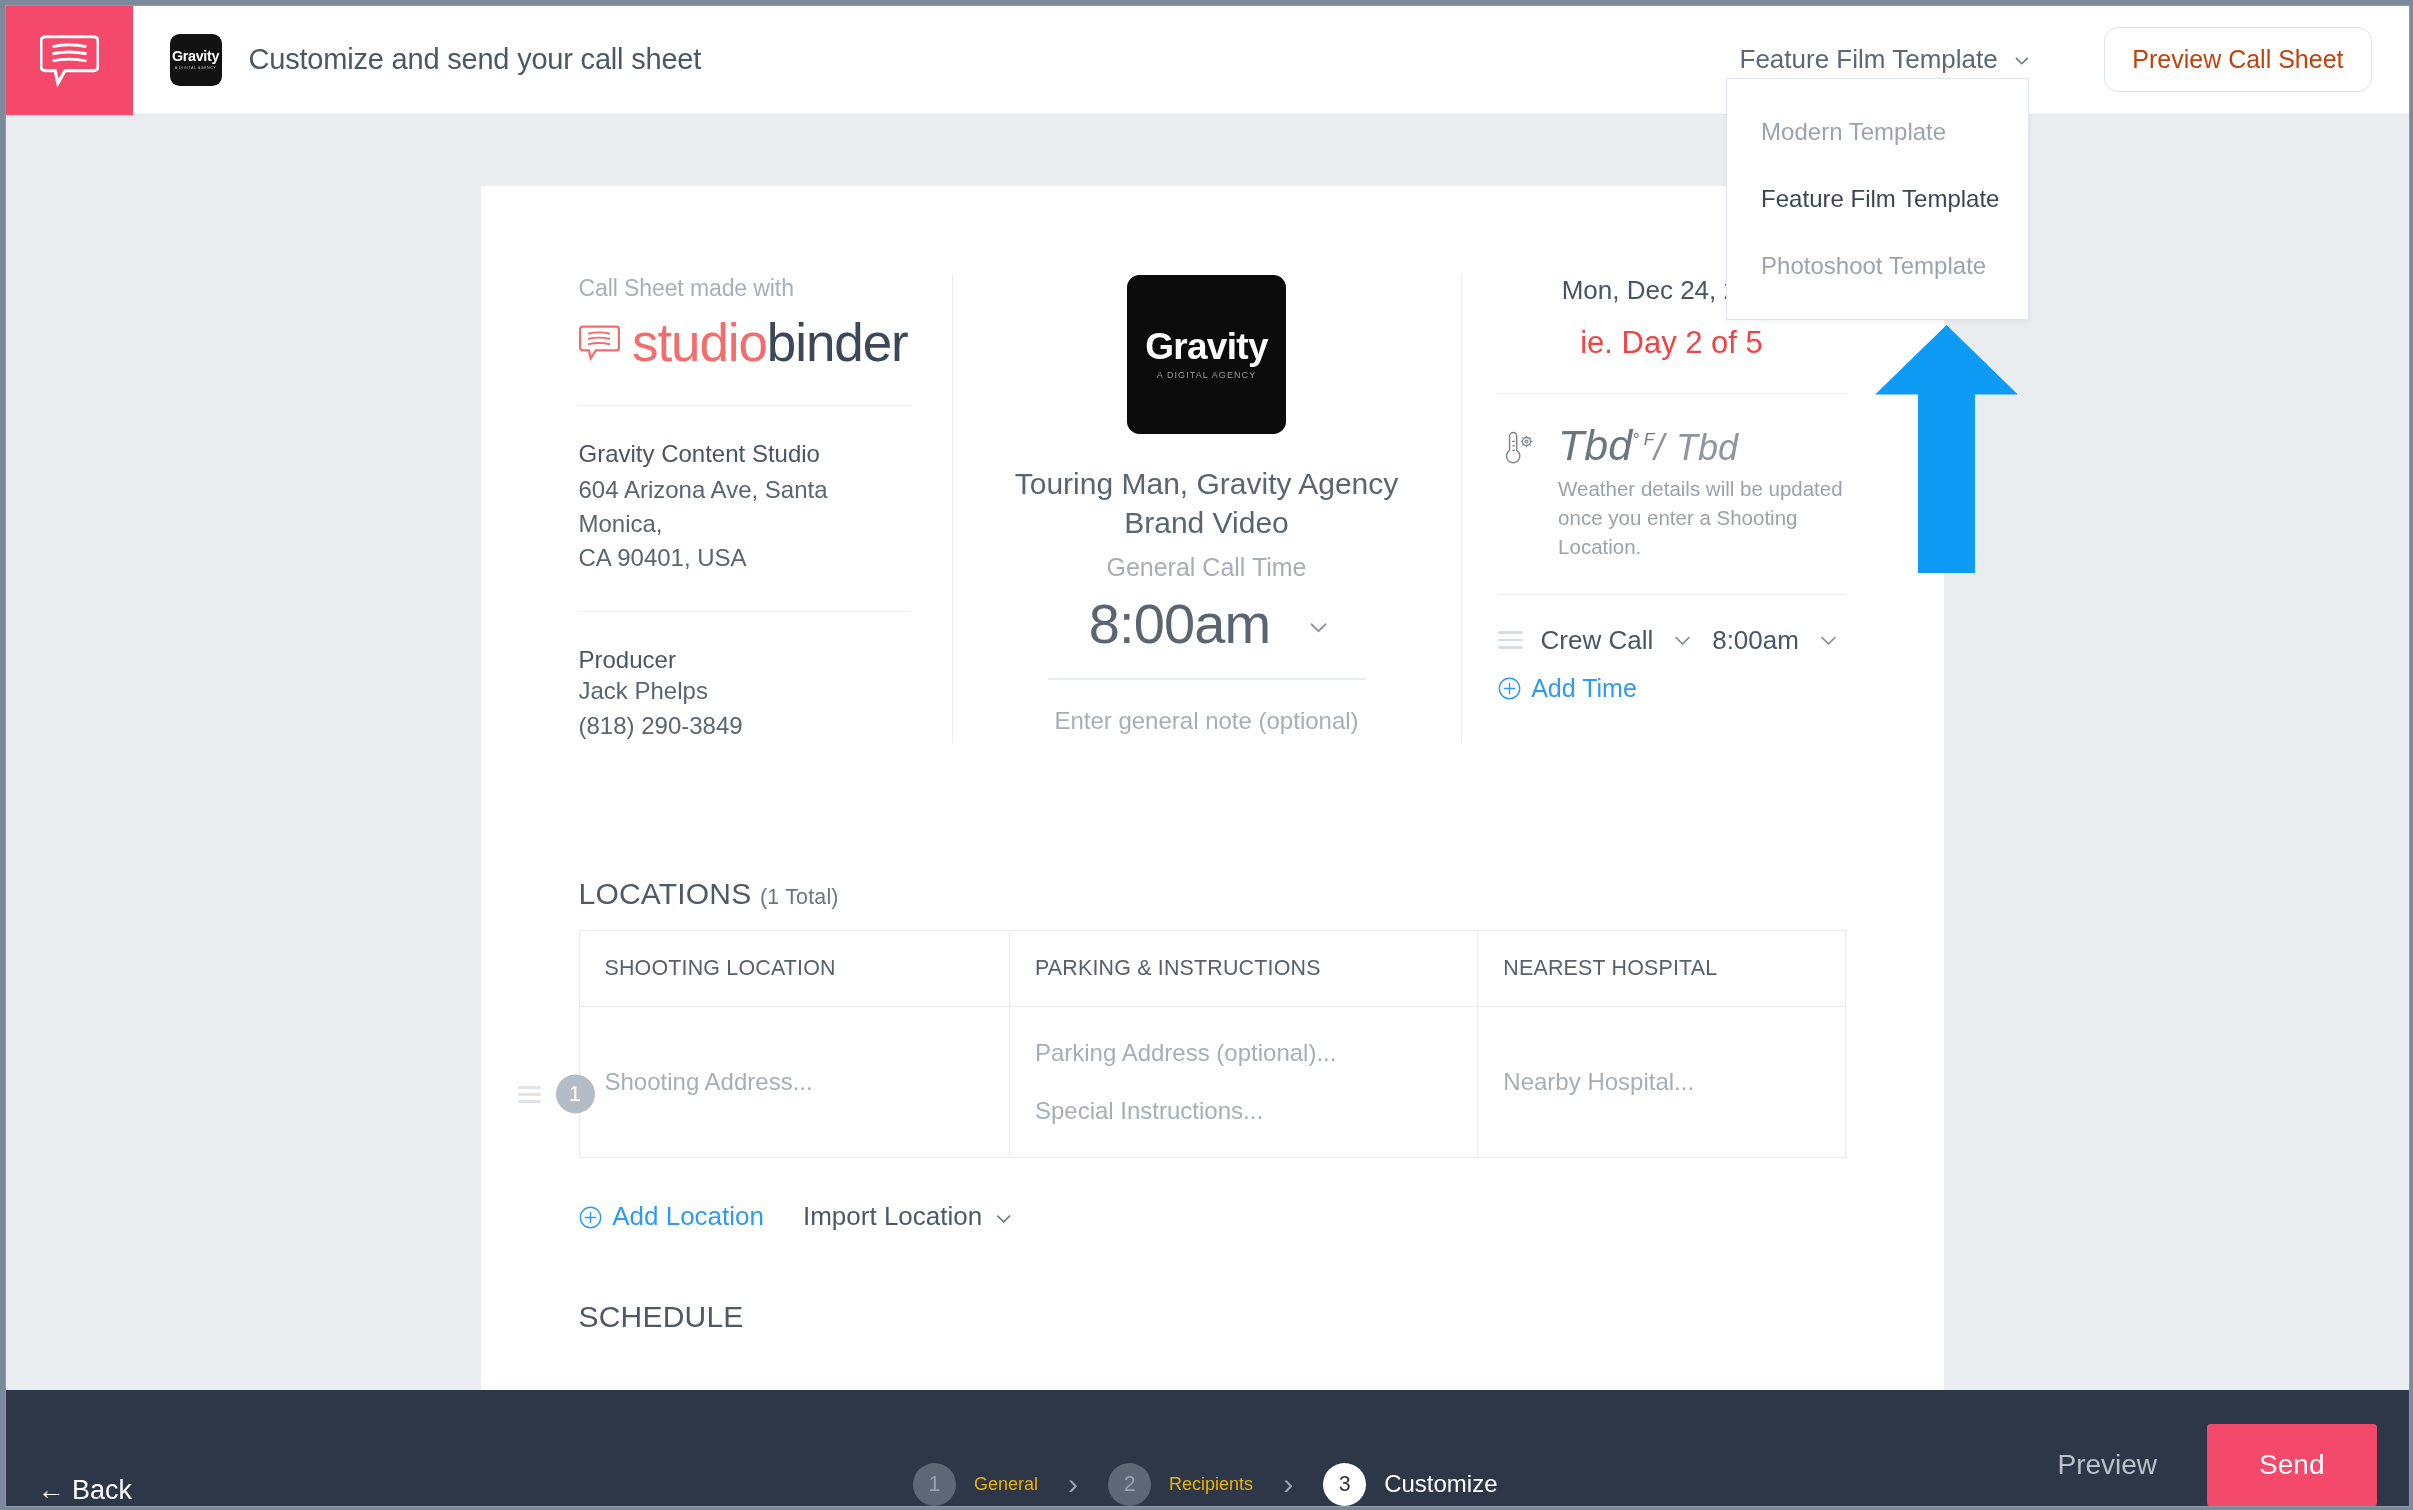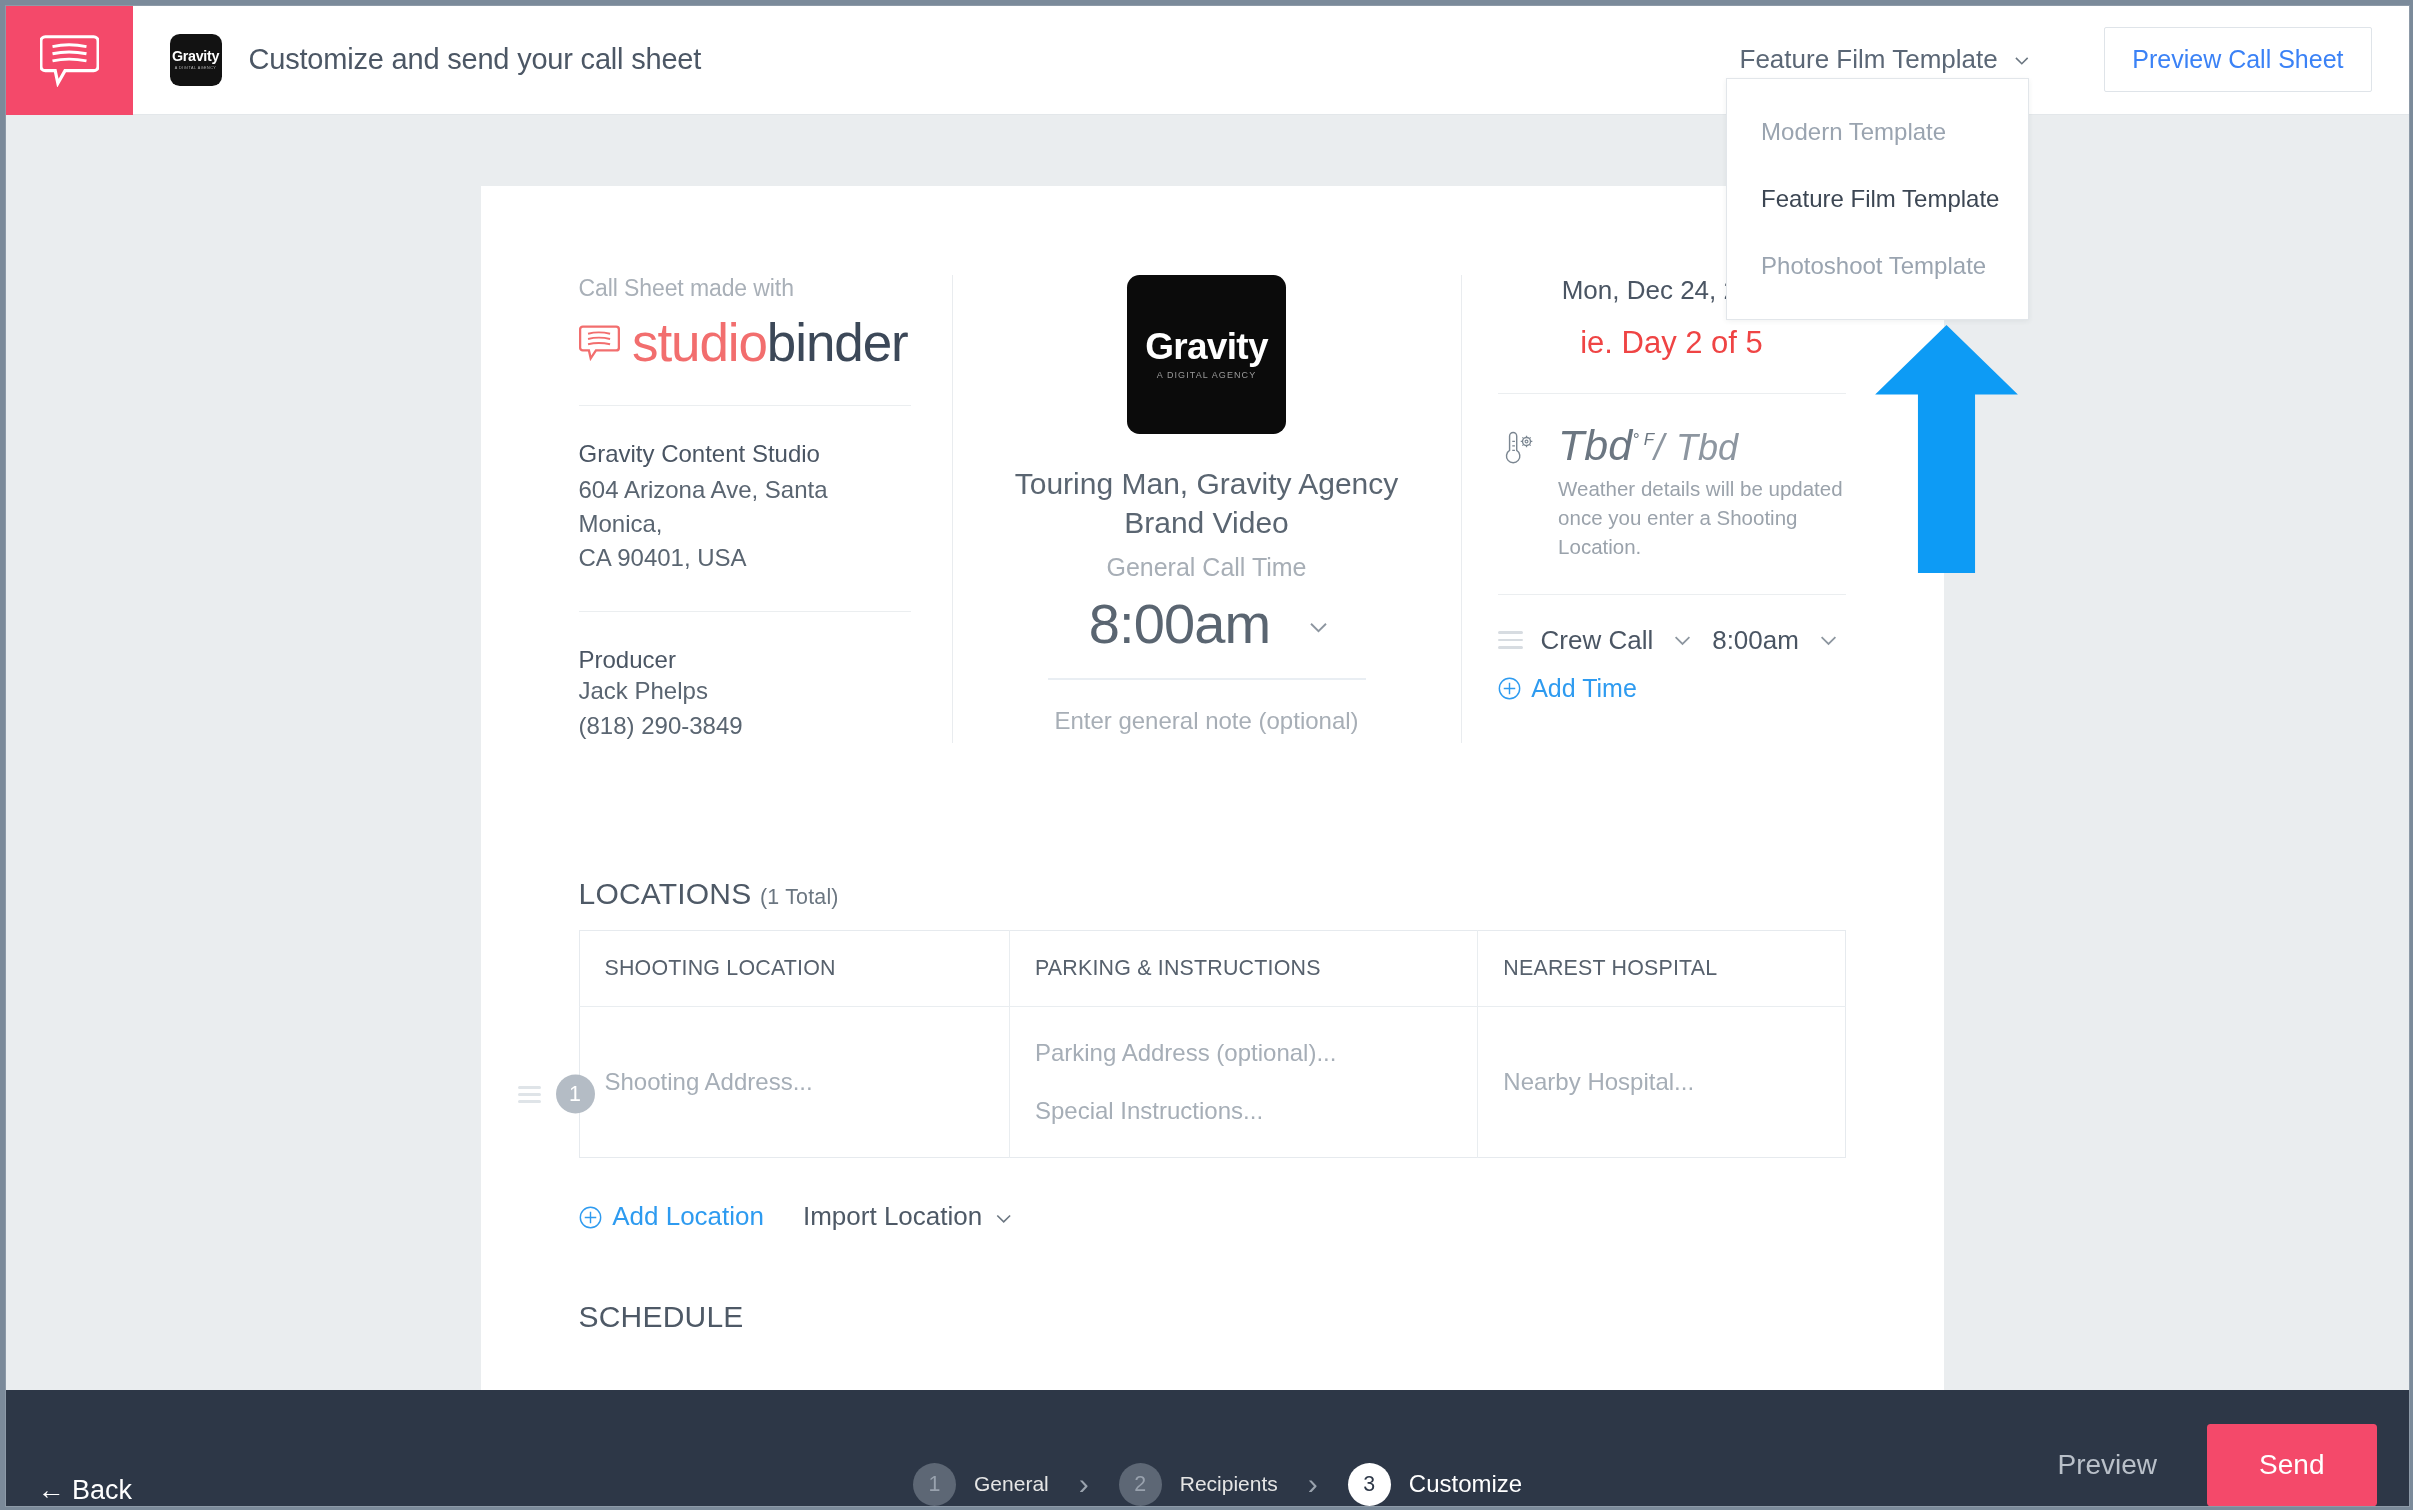--- a/index.html
+++ b/index.html
@@ -44,22 +44,22 @@
   }
   .header-right { display: flex; align-items: center; padding-right: 37px; gap: 12px; flex: 0 0 auto; position: relative;}
   .template-select {
     display: flex; align-items: center; gap: 14.3px;
     font-size: 26px; color: #5b6776; padding: 9px 14.3px; cursor: pointer;
   }
   .chev { display:inline-block; width:18px; height:18px; }
   .chev svg { display:block; }
   .preview-btn {
     margin-left: 48px;
-    border: 0.9px solid #dfe4e9; background: #fff; color: #3b82f6;
-    font-size: 25px; padding: 17px 27px; border-radius: 2px; cursor: pointer;
+    border: 0.9px solid #dfe4e9; background: #fff; color: #c2410c;
+    font-size: 25px; padding: 17px 27px; border-radius: 14px; cursor: pointer;
     font-family: "Liberation Sans", sans-serif;
   }
   
   .dropdown {
     position: absolute;
     left: 0.9px; top: 72px;
     width: 303px;
     background: #fff;
     border: 0.9px solid #e2e6ea;
     box-shadow: 0 1.8px 5.4px rgba(40,50,60,0.07);
@@ -181,21 +181,21 @@
   }
   .back-btn { margin-left: 32px; color: #ffffff; font-size: 27px; cursor: pointer; }
   .steps { display: flex; align-items: center; gap: 0; margin-left: 781px; }
   .step { display: flex; align-items: center; gap: 18px; }
   .step .dot {
     width: 43px; height: 43px; border-radius: 50%;
     display:flex; align-items:center; justify-content:center;
     font-size: 21.4px;
   }
   .step.inactive .dot { background: #5d6775; color: #99a2ae; }
-  .step.inactive .lbl { color: #e5e5e5; font-size: 21px; }
+  .step.inactive .lbl { color: #eab308; font-size: 18px; }
   .step.active .dot { background: #ffffff; color: #2d3747; }
   .step.active .lbl { color: #ffffff; font-size: 24px; }
   .step-sep { color: #9aa3ae; font-size: 30px; margin: 0 30px; }
   .footer-right { margin-left: auto; display: flex; align-items: center; }
   .preview-link { color: #b9c0c9; font-size: 28px; margin-right: 50px; cursor: pointer; }
   .send-btn {
     background: #f4496a; color: #ffffff; border: none;
     font-size: 28px; padding: 25px 52px; border-radius: 3.6px; cursor: pointer;
     margin-right: 32px; font-family: "Liberation Sans", sans-serif;
   }

